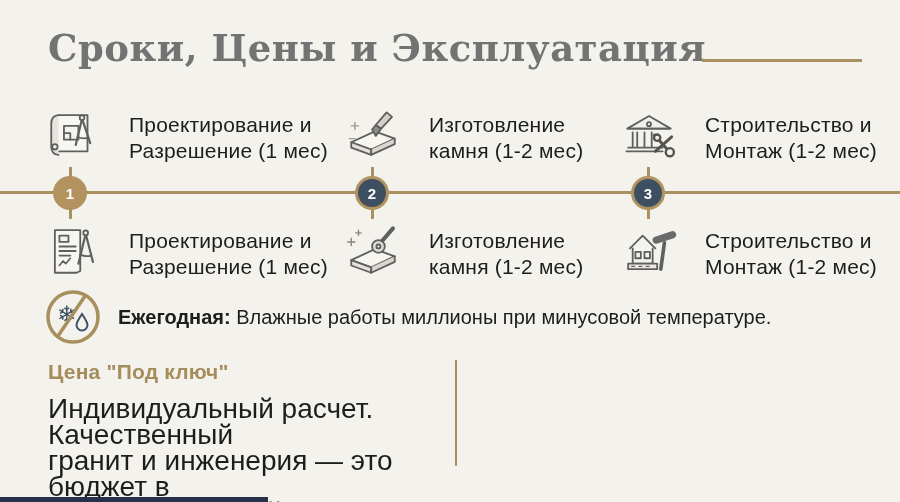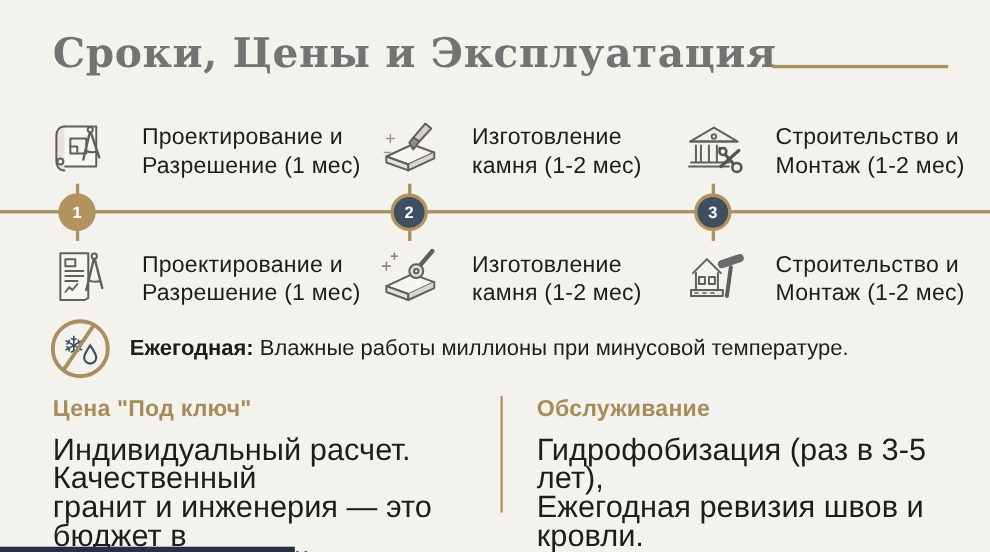--- a/index.html
+++ b/index.html
@@ -187,21 +187,16 @@
 
   <div class="col" style="left:48px">
     <h2>Цена "Под ключ"</h2>
     <p class="col-body">Индивидуальный расчет. Качественный
 гранит и инженерия — это бюджет в
 миллионы рублей.</p>
   </div>
 
   <div class="v-divider"></div>
 
-  <div class="col" style="left:488px">
-    <h2>Обслуживание</h2>
-    <p class="col-body">Гидрофобизация (раз в 3-5 лет),
-Ежегодная ревизия швов и кровли.</p>
-  </div>
 
   <div class="footer-bar"></div>
 
 </div>
 
 </body></html>

